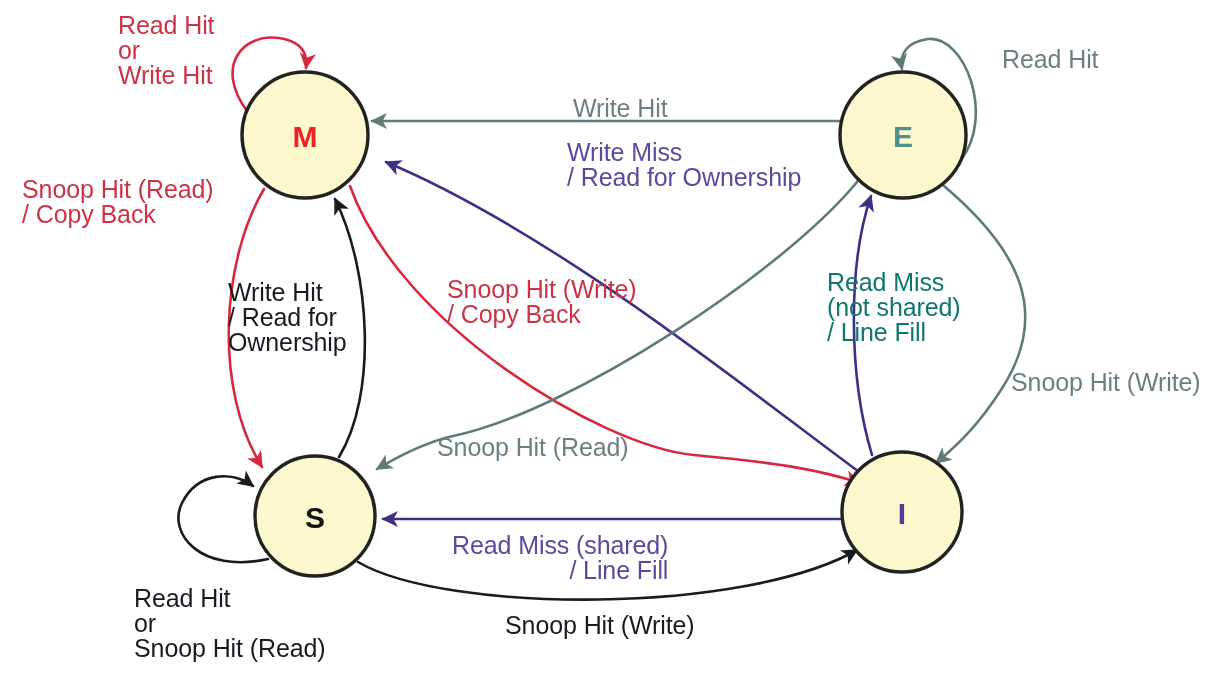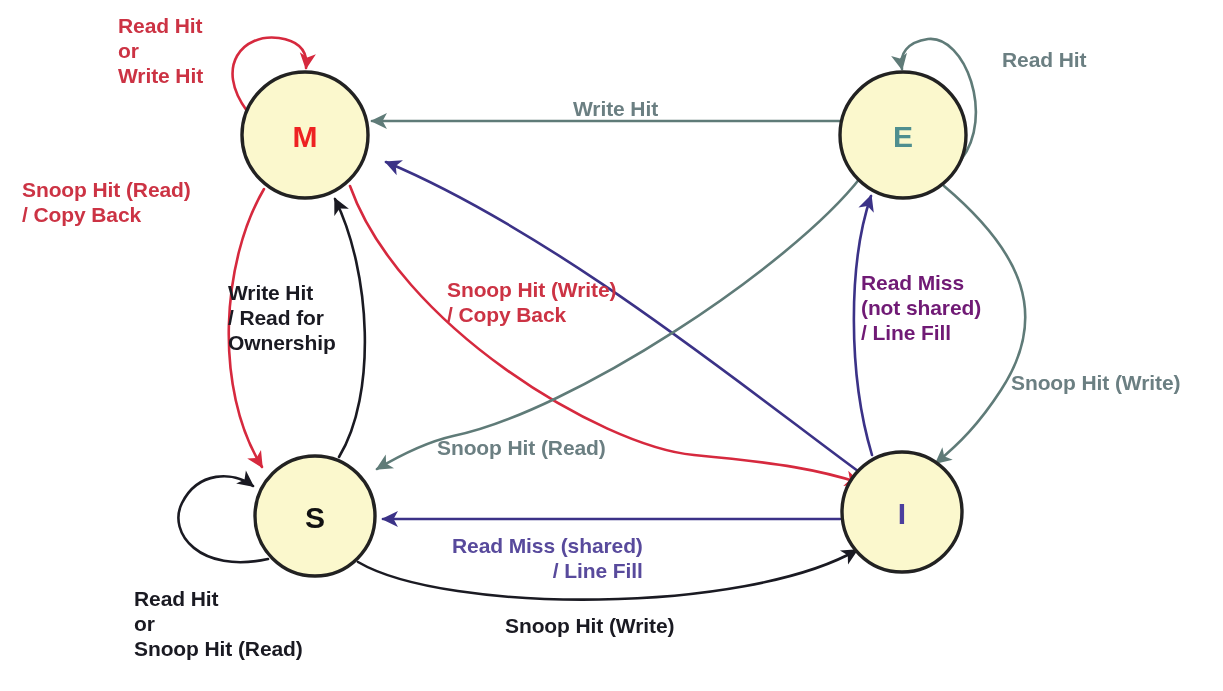--- a/index.html
+++ b/index.html
@@ -39,22 +39,22 @@
   .node-label {
     font-family: "Liberation Sans", sans-serif;
     font-weight: bold;
     font-size: 30px;
     text-anchor: middle;
     dominant-baseline: central;
   }
   .edge-label {
     position: absolute;
     font-family: "Liberation Sans", sans-serif;
-    font-weight: bold;
-    font-size: 21px;
+    font-weight: normal;
+    font-size: 25px;
     line-height: 25px;
     white-space: pre;
     letter-spacing: -0.1px;
   }
 </style>
 </head>
 <body>
 
 <div id="canvas">
 
@@ -138,24 +138,26 @@
 
   <div class="edge-label" style="left:228px; top:280px; color:#1a1a22;">Write Hit
 / Read for
 Ownership</div>
 
   <div class="edge-label" style="left:447px; top:277px; color:#cc3344;">Snoop Hit (Write)
 / Copy Back</div>
 
   <div class="edge-label" style="left:573px; top:96px; color:#6b7f82;">Write Hit</div>
 
+  <div class="edge-label" style="left:567px; top:140px; color:#584a9c;">Write Miss
+/ Read for Ownership</div>
 
   <div class="edge-label" style="left:1002px; top:47px; color:#6b7f82;">Read Hit</div>
 
-  <div class="edge-label" style="left:861px; top:270px; color:#701a75;">Read Miss
+  <div class="edge-label" style="left:827px; top:270px; color:#0f766e;">Read Miss
 (not shared)
 / Line Fill</div>
 
   <div class="edge-label" style="left:1011px; top:370px; color:#6b7f82;">Snoop Hit (Write)</div>
 
   <div class="edge-label" style="left:437px; top:435px; color:#6b7f82;">Snoop Hit (Read)</div>
 
   <div class="edge-label" style="left:452px; top:533px; color:#584a9c;text-align:right;">Read Miss (shared)
 / Line Fill</div>
 

